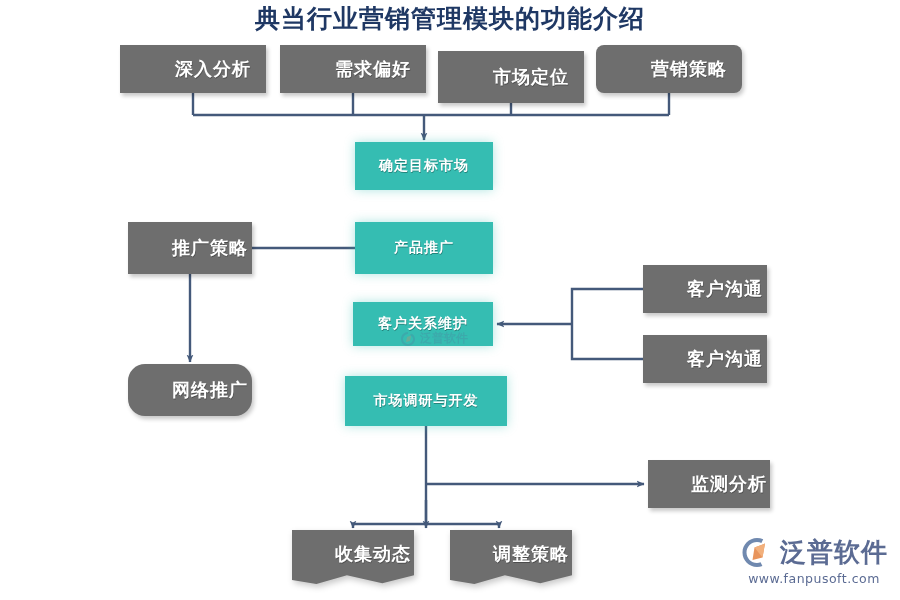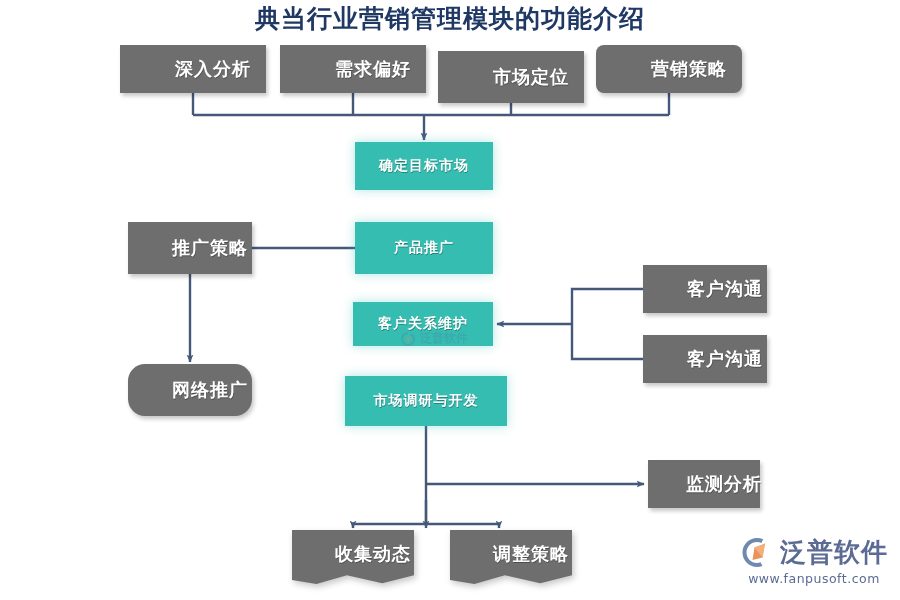--- a/index.html
+++ b/index.html
@@ -216,21 +216,21 @@
   </div>
 
   <div class="node gray" style="left:128px; top:364px; width:124px; height:52px;border-radius:17px;">
     <span>网络推广</span>
   </div>
 
   <div class="node teal" style="left:345px; top:376px; width:162px; height:50px;">
     <span>市场调研与开发</span>
   </div>
 
-  <div class="node gray" style="left:648px; top:460px; width:112px; height:48px;">
+  <div class="node gray" style="left:648px; top:460px; width:122px; height:48px;">
     <span>监测分析</span>
   </div>
 
   <div class="node gray wavy" style="left:292px; top:530px; width:122px; height:58px;">
     <span class="wavy-bg"></span>
     <span class="wavy-label">收集动态</span>
   </div>
 
   <div class="node gray wavy" style="left:450px; top:530px; width:122px; height:58px;">
     <span class="wavy-bg"></span>

